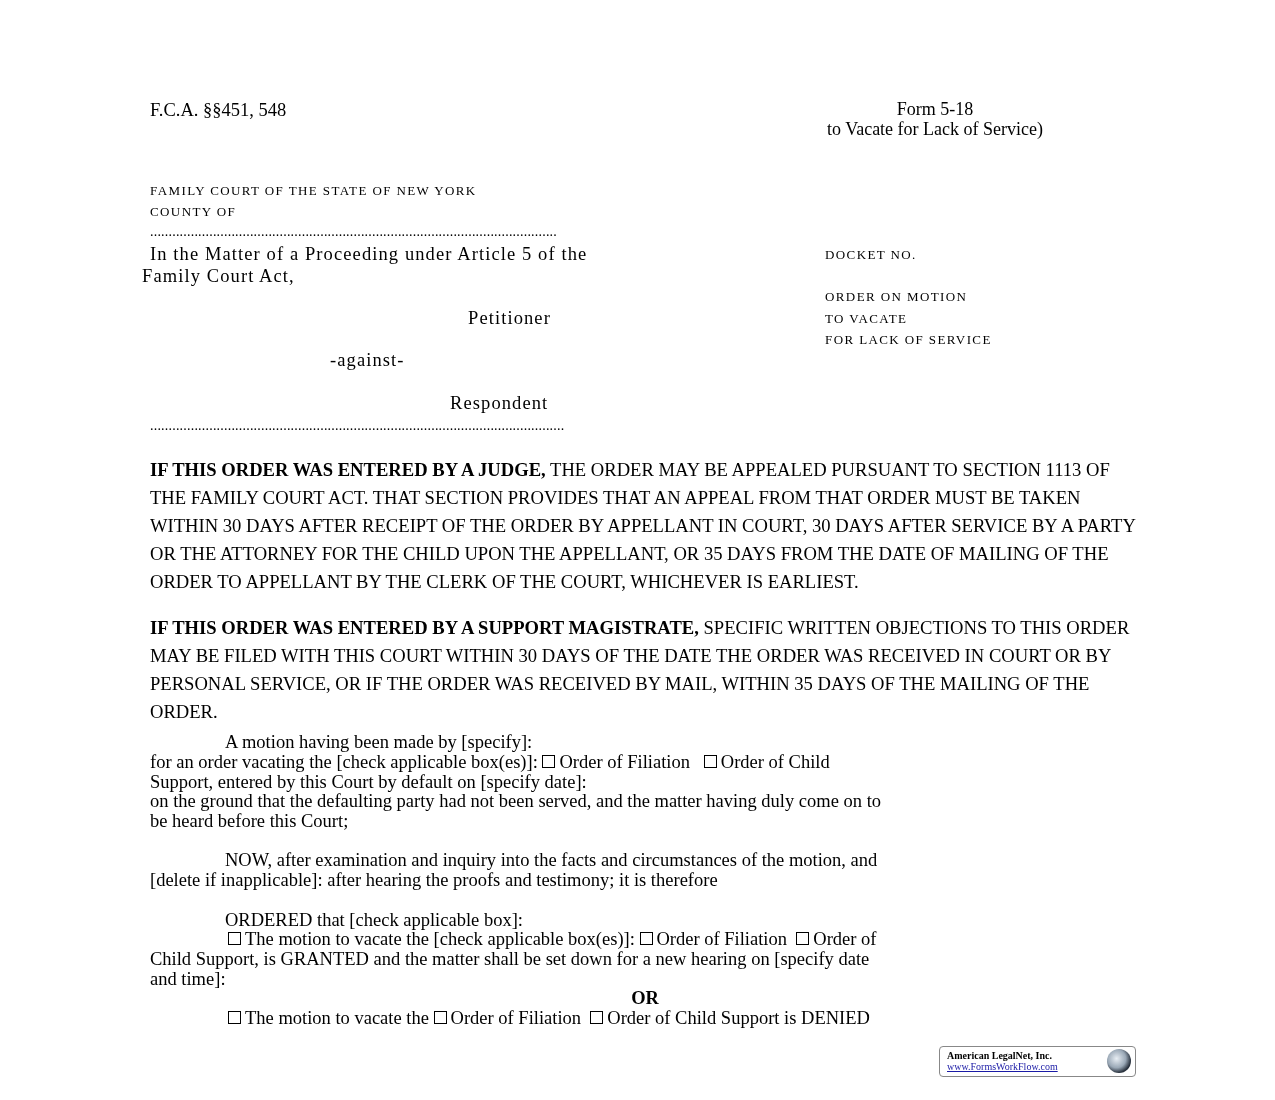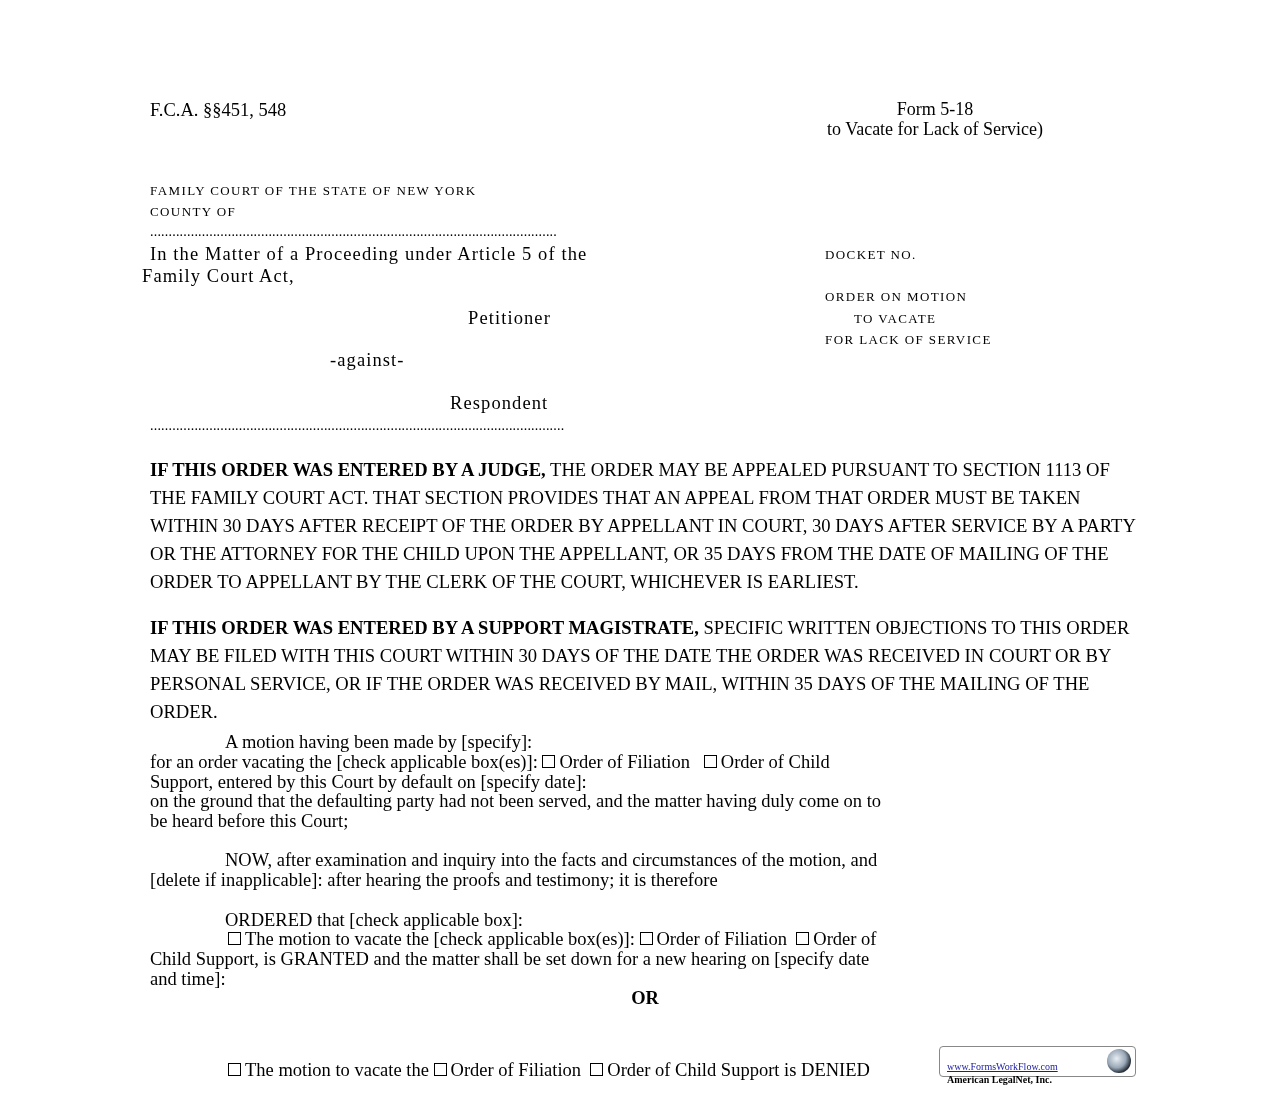--- a/index.html
+++ b/index.html
@@ -11,21 +11,21 @@
   .caps { font-size: 13px; letter-spacing: 1.4px; line-height: 21px; }
   .form-id { text-align: center; font-size: 18px; line-height: 19.8px; }
   .dots { font-size: 14px; letter-spacing: 0.2px; overflow: hidden; color:#000; }
   .para { position: absolute; left: 150px; width: 995px; font-size: 18.4px; line-height: 28px;
           white-space: normal; }
   .para b { font-weight: bold; }
   .box { display:inline-block; width: 11px; height: 11px; border: 1px solid #000; margin: 0 4px 0 0; vertical-align: 0px; }
   .or { position:absolute; left:0; width: 1290px; text-align:center; font-weight:bold; font-size:18.5px; }
   .badge { position:absolute; left: 939px; top: 1046px; width: 195px; height: 29px; border: 1px solid #888;
            border-radius: 4px; background: #fff; }
-  .badge .name { position:absolute; left:7px; top:3px; font-size: 10px; font-weight: bold; font-family: "Liberation Serif", serif; margin-top: 24px; }
+  .badge .name { position:absolute; left:7px; top:3px; font-size: 10px; font-weight: bold; font-family: "Liberation Serif", serif; }
   .badge .url { position:absolute; left:7px; top:14px; font-size: 10px; color:#1a1aa6; text-decoration: underline; font-family: "Liberation Serif", serif; }
   .badge .globe { position:absolute; right: 4px; top: 2px; width: 24px; height: 24px; border-radius: 50%;
            background: radial-gradient(circle at 40% 40%, #e8eef4 0%, #9aa8b6 45%, #2b3440 70%, #0d1218 100%); }
 </style>
 </head>
 <body>
 
 <div class="abs t" style="left:150px; top:100px; font-size:18.5px;">F.C.A. §§451, 548</div>
 
 <div class="abs form-id" style="left:770px; top:100px; width:330px;">
@@ -39,21 +39,21 @@
 <div class="abs dots" style="left:150px; top:224px; width:606px;">..............................................................................................................</div>
 <div class="abs t spaced" style="left:150px; top:244px;">In the Matter of a Proceeding under Article 5 of the</div>
 <div class="abs t spaced" style="left:142px; top:266px;">Family Court Act,</div>
 <div class="abs t spaced" style="left:468px; top:308px;text-align:center;">Petitioner</div>
 <div class="abs t spaced" style="left:330px; top:350px;">-against-</div>
 <div class="abs t spaced" style="left:450px; top:393px;">Respondent</div>
 <div class="abs dots" style="left:150px; top:418px; width:619px;">................................................................................................................</div>
 
 <div class="abs caps" style="left:825px; top:244px;">DOCKET NO.</div>
 <div class="abs caps" style="left:825px; top:286px;">ORDER ON MOTION</div>
-<div class="abs caps" style="left:825px; top:308px;margin-left:29px;">TO VACATE</div>
+<div class="abs caps" style="left:825px; top:308px;">TO VACATE</div>
 <div class="abs caps" style="left:825px; top:329px;">FOR LACK OF SERVICE</div>
 
 <div class="para" style="top:456px; font-size:18.6px;">
   <b>IF THIS ORDER WAS ENTERED BY A JUDGE,</b><span> THE ORDER MAY BE APPEALED PURSUANT TO SECTION 1113 OF THE FAMILY COURT ACT.  THAT SECTION PROVIDES THAT AN APPEAL FROM THAT ORDER MUST BE TAKEN WITHIN 30 DAYS AFTER RECEIPT OF THE ORDER BY APPELLANT IN COURT, 30 DAYS AFTER SERVICE BY A PARTY OR THE ATTORNEY FOR THE CHILD UPON THE APPELLANT, OR 35 DAYS FROM THE DATE OF MAILING OF THE ORDER TO APPELLANT BY THE CLERK OF THE COURT, WHICHEVER IS EARLIEST.</span>
 </div>
 
 <div class="para" style="top:614px; font-size:18.6px;">
   <b>IF THIS ORDER WAS ENTERED BY A SUPPORT MAGISTRATE,</b><span> SPECIFIC WRITTEN OBJECTIONS TO THIS ORDER MAY BE FILED WITH THIS COURT WITHIN 30 DAYS OF THE DATE THE ORDER WAS RECEIVED IN COURT OR BY PERSONAL SERVICE, OR IF THE ORDER WAS RECEIVED BY MAIL, WITHIN 35 DAYS OF THE MAILING OF THE ORDER.</span>
 </div>
 
@@ -68,21 +68,21 @@
 <div class="abs t" style="left:225px; top:850px;">NOW, after examination and inquiry into the facts and circumstances of the motion, and</div>
 <div class="abs t" style="left:150px; top:870px;">[delete if inapplicable]: after hearing the proofs and testimony; it is therefore</div>
 
 <div class="abs t" style="left:225px; top:910px;">ORDERED that [check applicable box]:</div>
 <div class="abs t" style="left:228px; top:929px;">
   <span class="box"></span><span>The motion to vacate the [check applicable box(es)]:  </span><span class="box"></span><span>Order of Filiation</span>&nbsp;&nbsp;<span class="box"></span><span>Order of</span>
 </div>
 <div class="abs t" style="left:150px; top:949px;">Child Support,  is GRANTED and the matter shall be set down for a new hearing on [specify date</div>
 <div class="abs t" style="left:150px; top:969px;">and time]:</div>
 <div class="or" style="top:988px;">OR</div>
-<div class="abs t" style="left:228px; top:1060px;">
+<div class="abs t" style="left:228px; top:1008px;">
   <span class="box"></span><span>The motion to vacate the </span><span class="box"></span><span>Order of Filiation</span>&nbsp;&nbsp;<span class="box"></span><span>Order of Child Support is DENIED</span>
 </div>
 
 <div class="badge">
   <div class="name">American LegalNet, Inc.</div>
   <div class="url">www.FormsWorkFlow.com</div>
   <div class="globe"></div>
 </div>
 
 </body></html>

